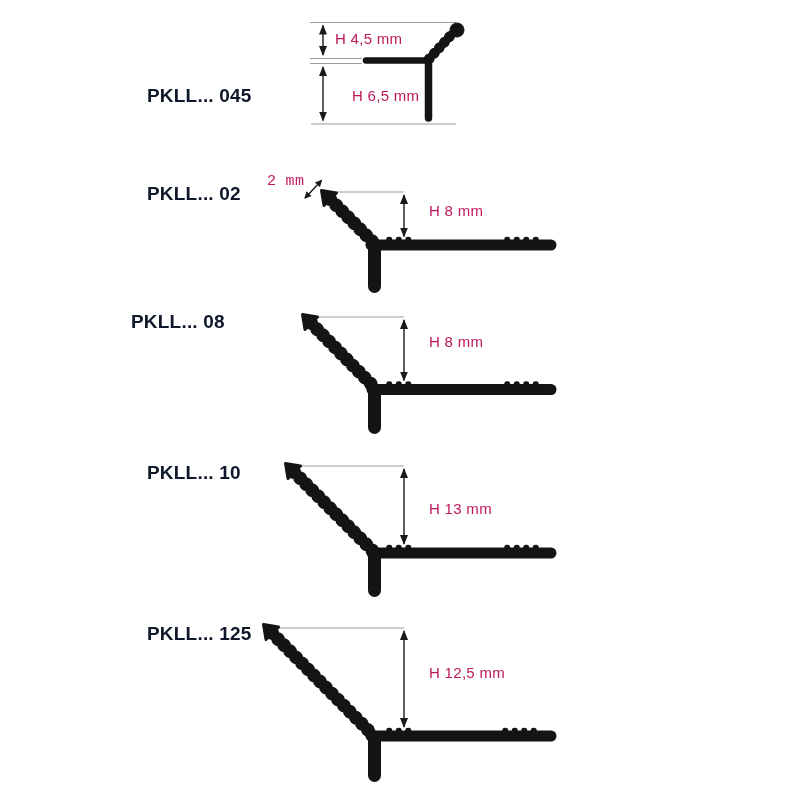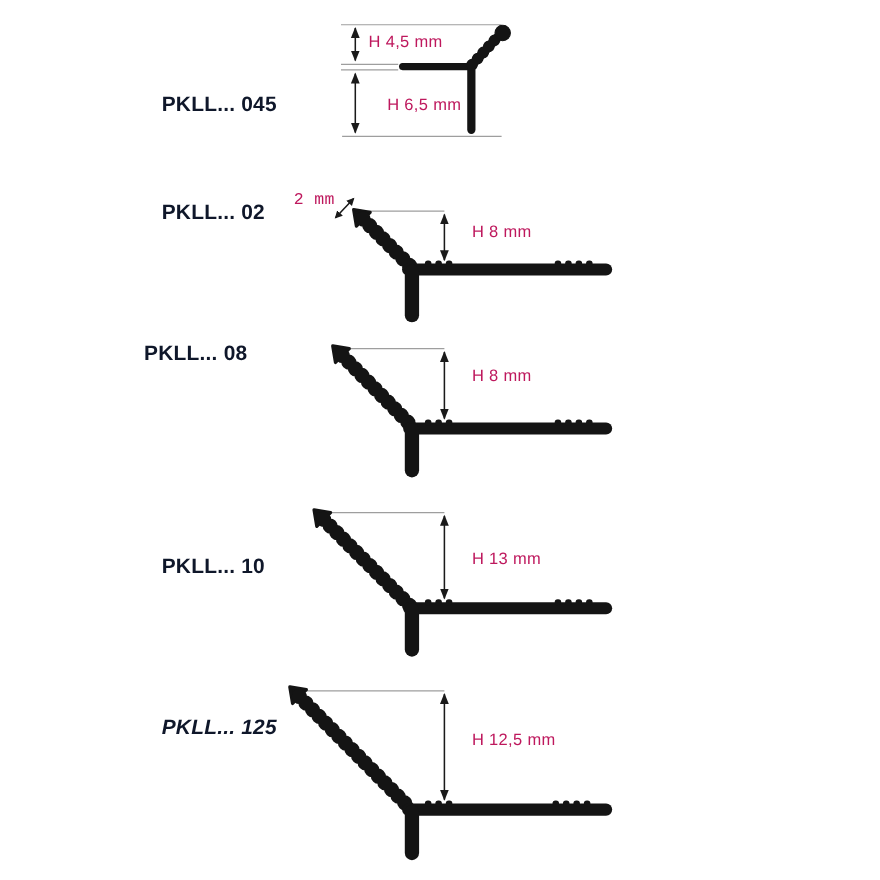--- a/index.html
+++ b/index.html
@@ -105,19 +105,19 @@
   <div class="dim-text" style="left:335px;top:31px;">H 4,5 mm</div>
   <div class="dim-text" style="left:336px;top:88px;margin-left:16px;">H 6,5 mm</div>
 
   <div class="profile-label" style="left:147px;top:184px;">PKLL... 02</div>
   <div class="dim-text" style="left:267px;top:174px;font-family:Liberation Mono, monospace;">2 mm</div>
   <div class="dim-text" style="left:429px;top:203px;">H 8 mm</div>
 
   <div class="profile-label" style="left:131px;top:312px;">PKLL... 08</div>
   <div class="dim-text" style="left:429px;top:334px;">H 8 mm</div>
 
-  <div class="profile-label" style="left:147px;top:463px;margin-top:43px;">PKLL... 10</div>
+  <div class="profile-label" style="left:147px;top:463px;">PKLL... 10</div>
   <div class="dim-text" style="left:429px;top:501px;">H 13 mm</div>
 
-  <div class="profile-label" style="left:147px;top:652px;font-style:italic;">PKLL... 125</div>
+  <div class="profile-label" style="left:147px;top:624px;">PKLL... 125</div>
   <div class="dim-text" style="left:429px;top:665px;text-align:center;">H 12,5 mm</div>
 
 </div>
 
 </body></html>

